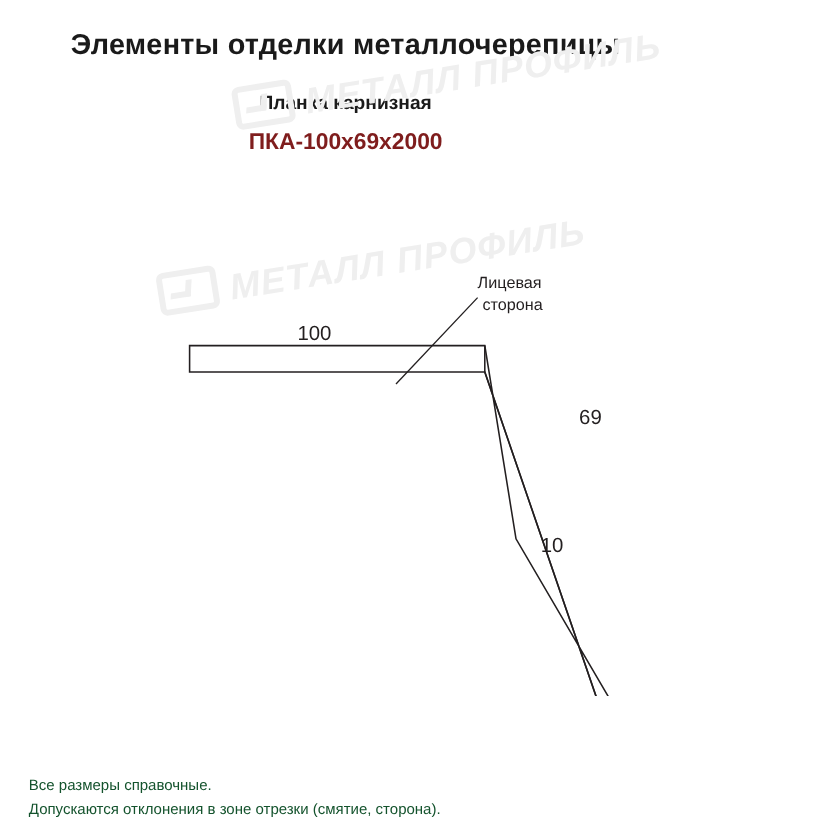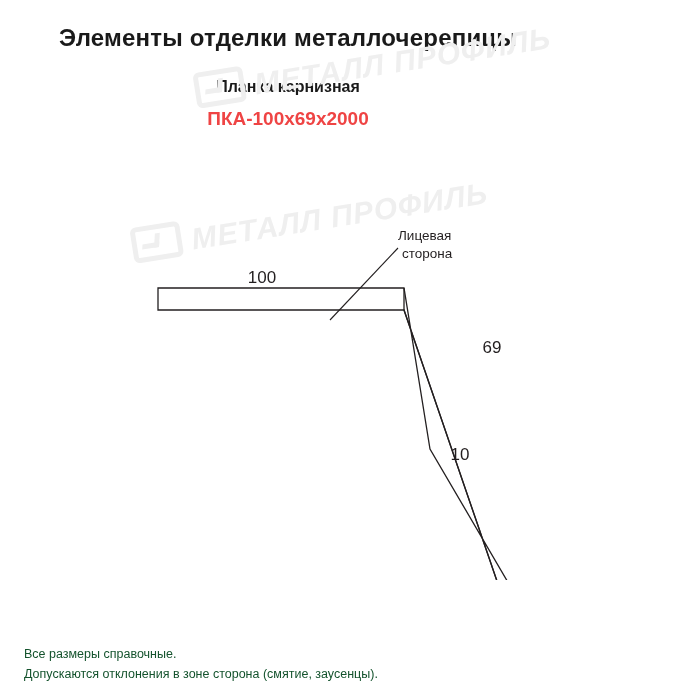--- a/index.html
+++ b/index.html
@@ -39,21 +39,21 @@
     font-weight: bold;
     margin: 0;
     padding-top: 26px;
     color: #1a1a1a;
   }
   .code-title {
     font-size: 19px;
     font-weight: bold;
     margin: 0;
     padding-top: 12px;
-    color: #ef4444;
+    color: #7f1d1d;
   }
   .drawing {
     position: absolute;
     top: 160px;
     left: 0;
     width: 560px;
     height: 420px;
   }
   .drawing svg {
     display: block;
@@ -163,16 +163,16 @@
       <text class="dim-label" x="262" y="123" text-anchor="middle">100</text>
 
       <text class="dim-label" x="492" y="193" text-anchor="middle">69</text>
 
       <text class="dim-label" x="460" y="300" text-anchor="middle">10</text>
     </svg>
   </div>
 
   <div class="footnotes">
     <div>Все размеры справочные.</div>
-    <div>Допускаются отклонения в зоне сторона (смятие, заусенцы).</div>
+    <div>Допускаются отклонения в зоне отрезки (смятие, сторона).</div>
   </div>
 
 </div>
 
 </body></html>

